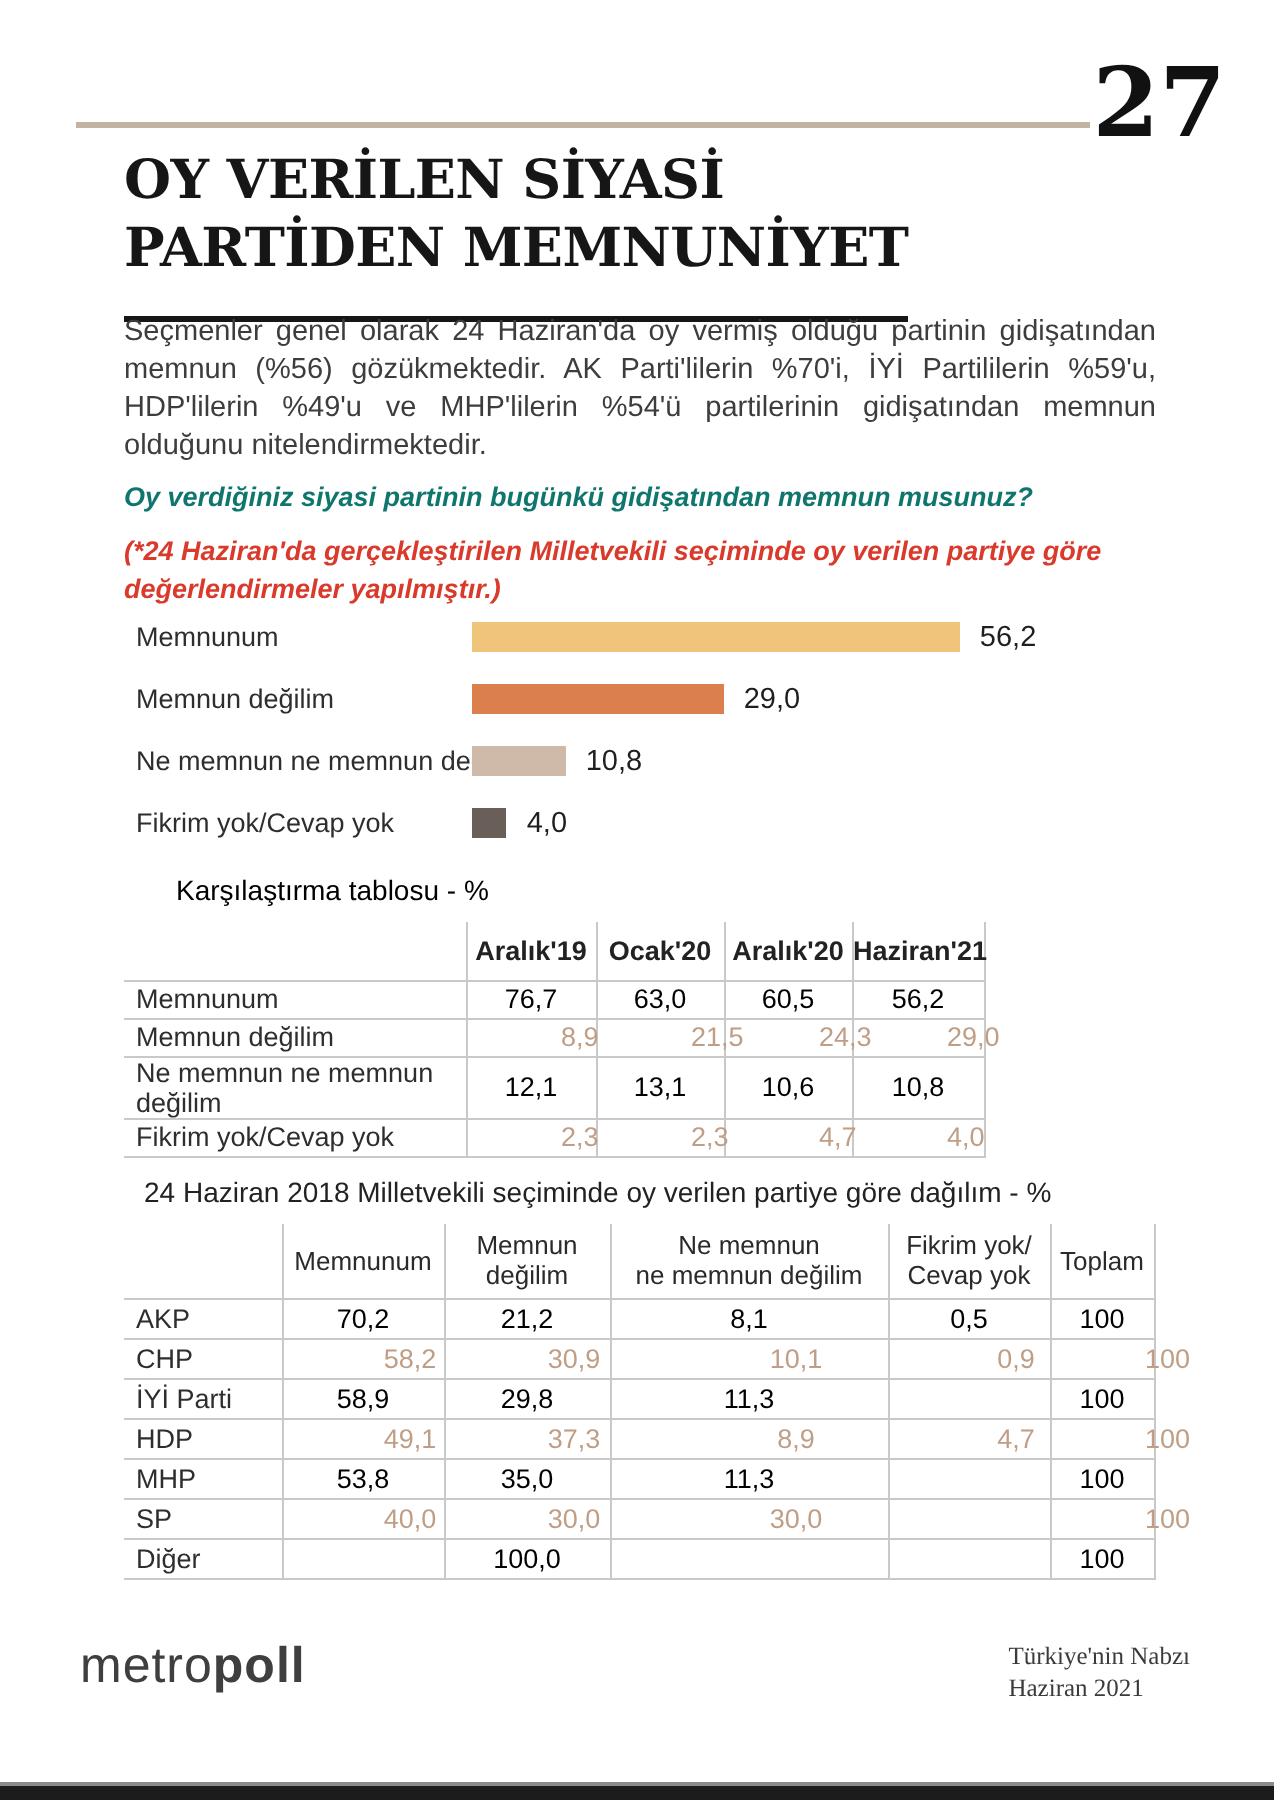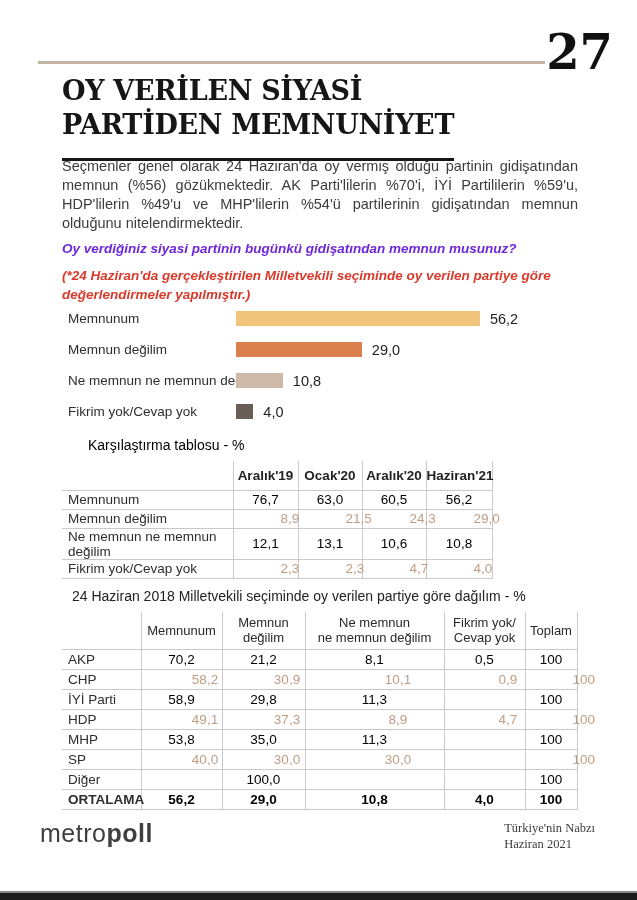--- a/index.html
+++ b/index.html
@@ -12,21 +12,21 @@
              font-weight:bold; font-size:48px; line-height:1; color:#111; }
 
   .title { position:absolute; left:62px; top:74px; font-family:"DejaVu Serif",serif;
            font-weight:bold; font-size:27px; line-height:34px; color:#161616;
            border-bottom:3px solid #161616; padding-bottom:16px; letter-spacing:-0.3px; }
 
   .intro { position:absolute; left:62px; top:157px; width:516px; font-size:14.5px;
            line-height:19px; text-align:justify; color:#3d3d3d; }
 
   .question { position:absolute; left:62px; top:241px; width:516px; font-size:13.5px;
-              font-weight:bold; font-style:italic; color:#6d28d9; }
+              font-weight:bold; font-style:italic; color:#0f766e; }
 
   .note { position:absolute; left:62px; top:266px; width:505px; font-size:13.5px;
           line-height:19px; font-weight:bold; font-style:italic; }
 
   .chart { position:absolute; left:62px; top:311px; width:520px; }
   .bar-row { display:flex; align-items:center; height:15px; margin-bottom:16px; }
   .bar-label { width:174px; font-size:13.5px; color:#2e2e2e; padding-left:6px; white-space:nowrap; }
   .bar { height:15px; flex:0 0 auto; }
   .bar-value { margin-left:10px; font-size:14.5px; color:#1f1f1f; }
 
@@ -229,28 +229,20 @@
           <td class="c">100</td>
         </tr>
         <tr>
           <td class="lbl">Diğer</td>
           <td class="c"></td>
           <td class="c">100,0</td>
           <td class="c"></td>
           <td class="c"></td>
           <td class="c">100</td>
         </tr>
-        <tr class="boldrow">
-          <td class="lbl">ORTALAMA</td>
-          <td class="c">56,2</td>
-          <td class="c">29,0</td>
-          <td class="c">10,8</td>
-          <td class="c">4,0</td>
-          <td class="c">100</td>
-        </tr>
       </tbody>
     </table>
 
   <div class="footer-logo"><span class="thin">metro</span><span class="bold">poll</span></div>
 
   <div class="footer-right"><span>Türkiye'nin Nabzı</span><br><span>Haziran 2021</span></div>
 
   <div class="bottom-bar"></div>
 </div>
 

